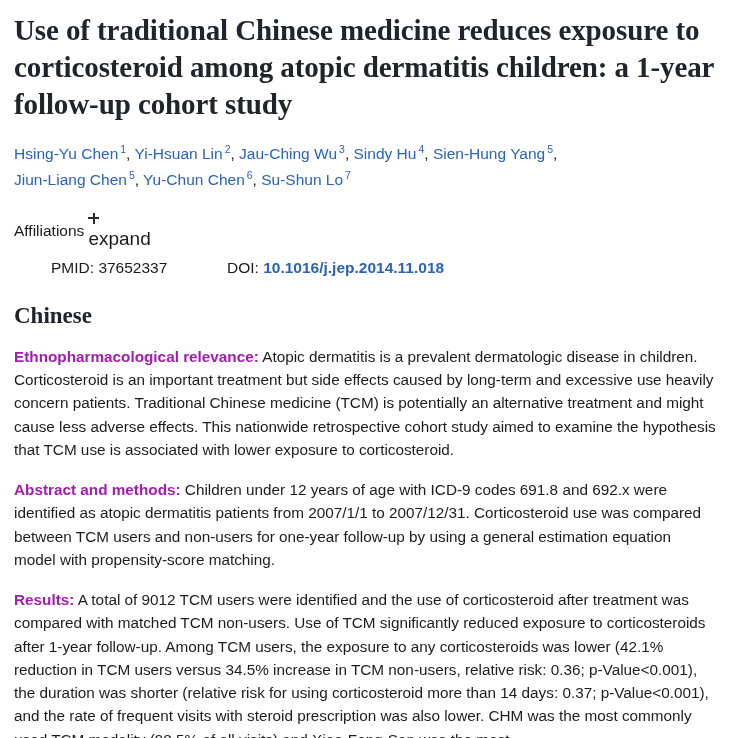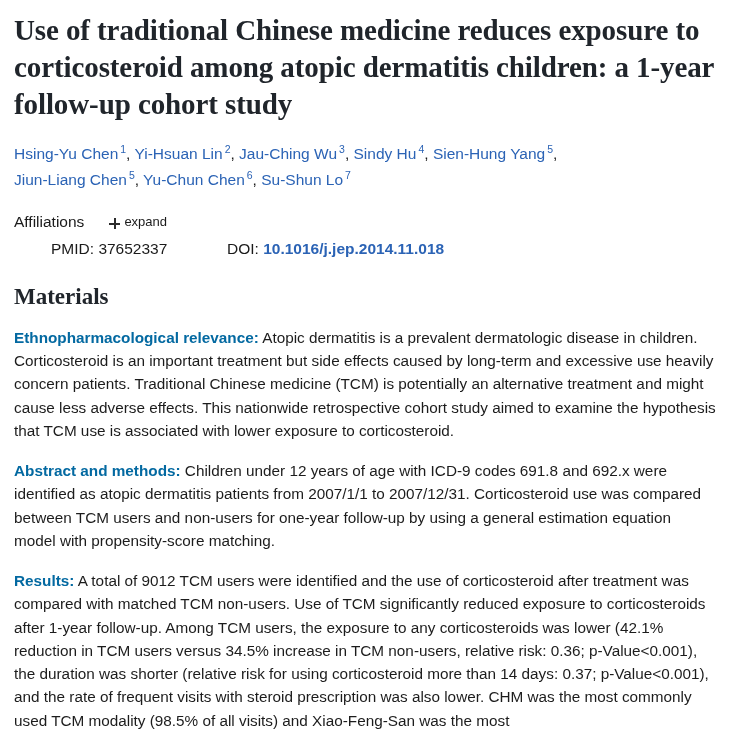--- a/index.html
+++ b/index.html
@@ -46,29 +46,30 @@
     margin-left: 2px;
     cursor: pointer;
   }
   .comma { color: #1a1a1a; }
   .affiliations-row {
     font-size: 15.5px;
     color: #1a1a1a;
     margin-bottom: 9px;
     display: flex;
     align-items: center;
-    gap: 25px;
+    gap: 4px;
   }
   .expand-btn {
     color: #2b63b5;
     cursor: pointer;
     display: inline-flex;
-    align-items: flex-end;
+    align-items: flex-start;
     gap: 4px;
-    font-size: 13px;
+    font-size: 19px;
+    flex-direction: column;
   }
   .plus-icon {
     display: inline-block;
     position: relative;
     width: 11px;
     height: 11px;
   }
   .plus-icon::before, .plus-icon::after {
     content: "";
     position: absolute;
@@ -103,21 +104,21 @@
   }
   .abstract p {
     font-size: 15.3px;
     line-height: 1.52;
     margin: 0 0 17px 0;
     color: #1c1c1c;
     text-align: left;
   }
   .abstract b {
     font-weight: 700;
-    color: #0369a1;
+    color: #a21caf;
     text-align: right;
   }
 </style>
 </head>
 <body>
 
 <div class="page">
 
   <h1 class="title">Use of traditional Chinese medicine reduces exposure to corticosteroid among atopic dermatitis children: a 1-year follow-up cohort study</h1>
 
@@ -134,21 +135,21 @@
   </div>
 
   <div class="ids-row">
     <span class="label">PMID:</span>
     <span>37652337</span>
     <span class="sep"></span>
     <span class="label">DOI:</span>
     <a class="doi-link">10.1016/j.jep.2014.11.018</a>
   </div>
 
-  <h2 class="section-title">Materials</h2>
+  <h2 class="section-title">Chinese</h2>
 
   <div class="abstract">
     <p><b>Ethnopharmacological relevance:</b><span> Atopic dermatitis is a prevalent dermatologic disease in children. Corticosteroid is an important treatment but side effects caused by long-term and excessive use heavily concern patients. Traditional Chinese medicine (TCM) is potentially an alternative treatment and might cause less adverse effects. This nationwide retrospective cohort study aimed to examine the hypothesis that TCM use is associated with lower exposure to corticosteroid.</span></p>
     <p><b>Abstract and methods:</b><span> Children under 12 years of age with ICD-9 codes 691.8 and 692.x were identified as atopic dermatitis patients from 2007/1/1 to 2007/12/31. Corticosteroid use was compared between TCM users and non-users for one-year follow-up by using a general estimation equation model with propensity-score matching.</span></p>
     <p><b>Results:</b><span> A total of 9012 TCM users were identified and the use of corticosteroid after treatment was compared with matched TCM non-users. Use of TCM significantly reduced exposure to corticosteroids after 1-year follow-up. Among TCM users, the exposure to any corticosteroids was lower (42.1% reduction in TCM users versus 34.5% increase in TCM non-users, relative risk: 0.36; p-Value&lt;0.001), the duration was shorter (relative risk for using corticosteroid more than 14 days: 0.37; p-Value&lt;0.001), and the rate of frequent visits with steroid prescription was also lower. CHM was the most commonly used TCM modality (98.5% of all visits) and Xiao-Feng-San was the most</span></p>
   </div>
 
 </div>
 
 </body></html>

